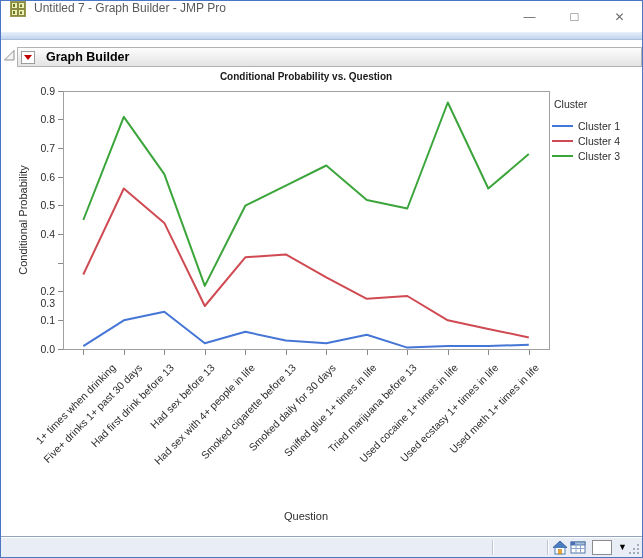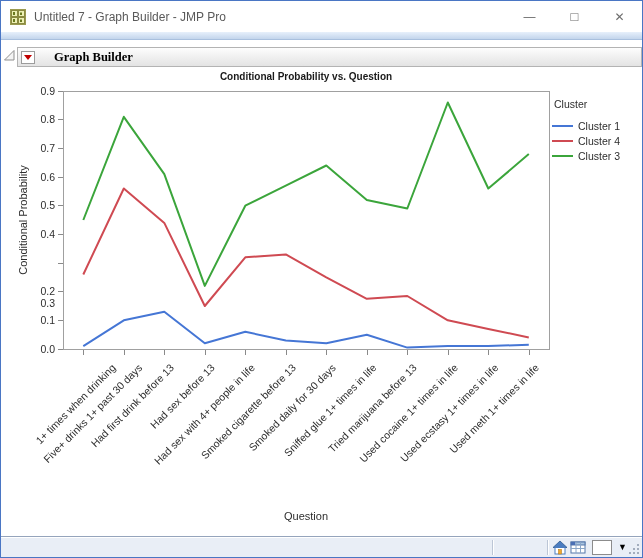--- a/index.html
+++ b/index.html
@@ -2,41 +2,41 @@
 <html><head>
 <meta charset="utf-8">
 <style>
   * { margin:0; padding:0; box-sizing:border-box; }
   html,body { width:643px; height:558px; overflow:hidden; background:#fff;
               font-family:"Liberation Sans","DejaVu Sans",sans-serif; }
   #window { position:relative; width:643px; height:558px; border:1px solid #4a76c4;
             background:#fff; overflow:hidden; }
   
   #titlebar { position:absolute; left:0; top:0; width:641px; height:31px; background:#fff;
-              display:flex; align-items:center; }
+              display:flex; align-items:flex-start; }
   #app-icon { margin-left:9px; width:16px; height:16px; flex:0 0 auto; }
   #win-title { margin-left:8px; font-size:12px; color:#5a5a5a; white-space:nowrap; }
   .win-btns { margin-left:auto; display:flex; height:100%; }
   .win-btn { width:45px; height:100%; display:flex; align-items:center; justify-content:center;
              color:#6b6b6b; }
   .glyph-min { font-size:12px; }
   .glyph-max { font-size:13px; }
   .glyph-close { font-size:12px; }
   #frame-strip { position:absolute; left:0; top:31px; width:641px; height:8px;
                  background:linear-gradient(#e7f0fb,#c3d5ec); border-bottom:1px solid #a9c0de; }
   
   #disclosure { position:absolute; left:2px; top:48px; }
   #report-header { position:absolute; left:16px; top:46px; width:625px; height:20px;
                    background:linear-gradient(#fdfdfd,#e3e3e3); border:1px solid #b3b3b3;
                    display:flex; align-items:center; }
   .red-tri-btn { width:14px; height:13px; margin-left:3px; background:#fff;
                  border:1px solid #9c9c9c; display:flex; align-items:center; justify-content:center; }
   .red-tri { width:0; height:0; border-left:4px solid transparent; border-right:4px solid transparent;
              border-top:5px solid #c00000; }
-  #report-title { margin-left:19px; font-size:12.5px; font-weight:bold; color:#000;font-family:Liberation Serif, serif; }
+  #report-title { margin-left:11px; font-size:12.5px; font-weight:bold; color:#000; }
   
   #chart-title { position:absolute; left:62px; top:70px; width:486px; text-align:center;
                  font-size:10px; font-weight:bold; color:#1a1a1a; }
   #plot-frame { position:absolute; left:62px; top:90px; width:487px; height:259px;
                 border:1px solid #a0a0a0; background:#fff; }
   #plot-svg { position:absolute; left:0; top:0; width:643px; height:558px; }
   .ytick { position:absolute; left:57px; width:5px; height:1px; background:#8a8a8a; }
   .ylab  { position:absolute; left:20px; width:34px; text-align:right; font-size:10.5px; color:#2e2e2e; }
   .xtick { position:absolute; top:349px; width:1px; height:5px; background:#8a8a8a; }
   .xlabwrap { position:absolute; left:0; top:355px; text-align:right; }

